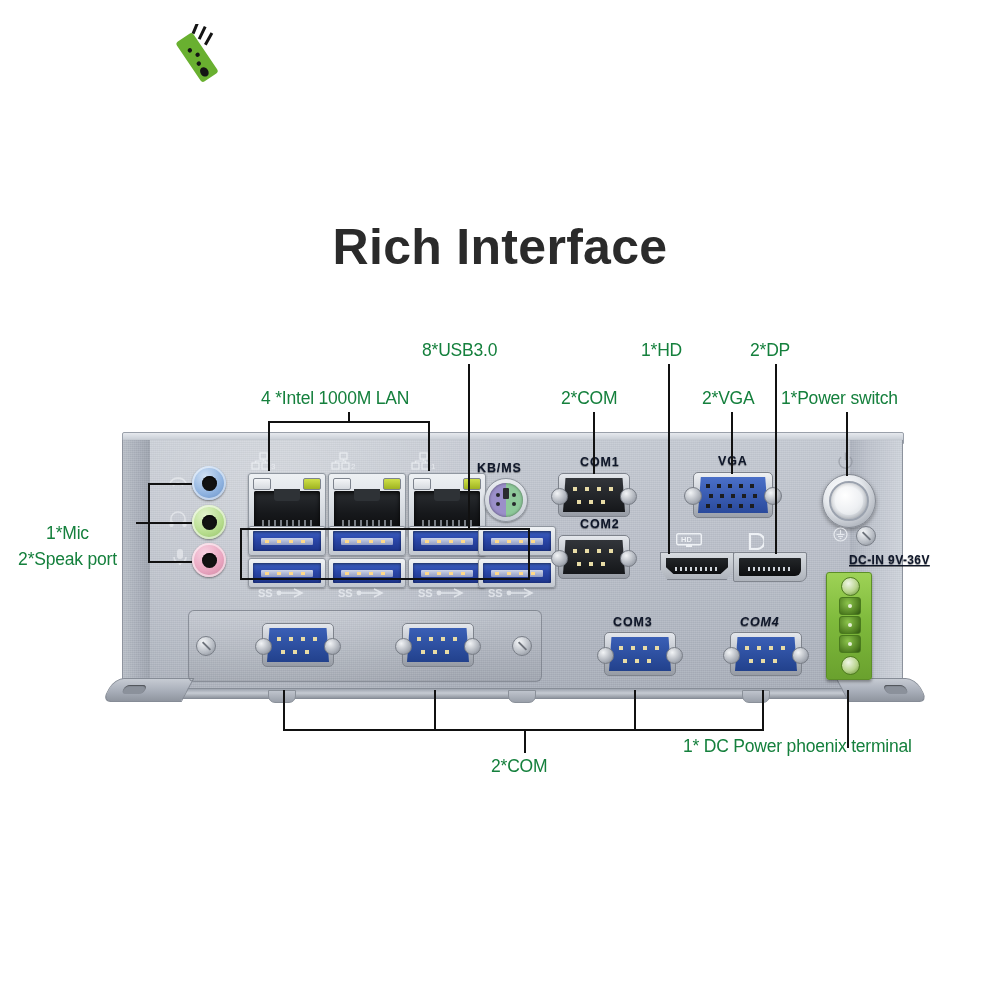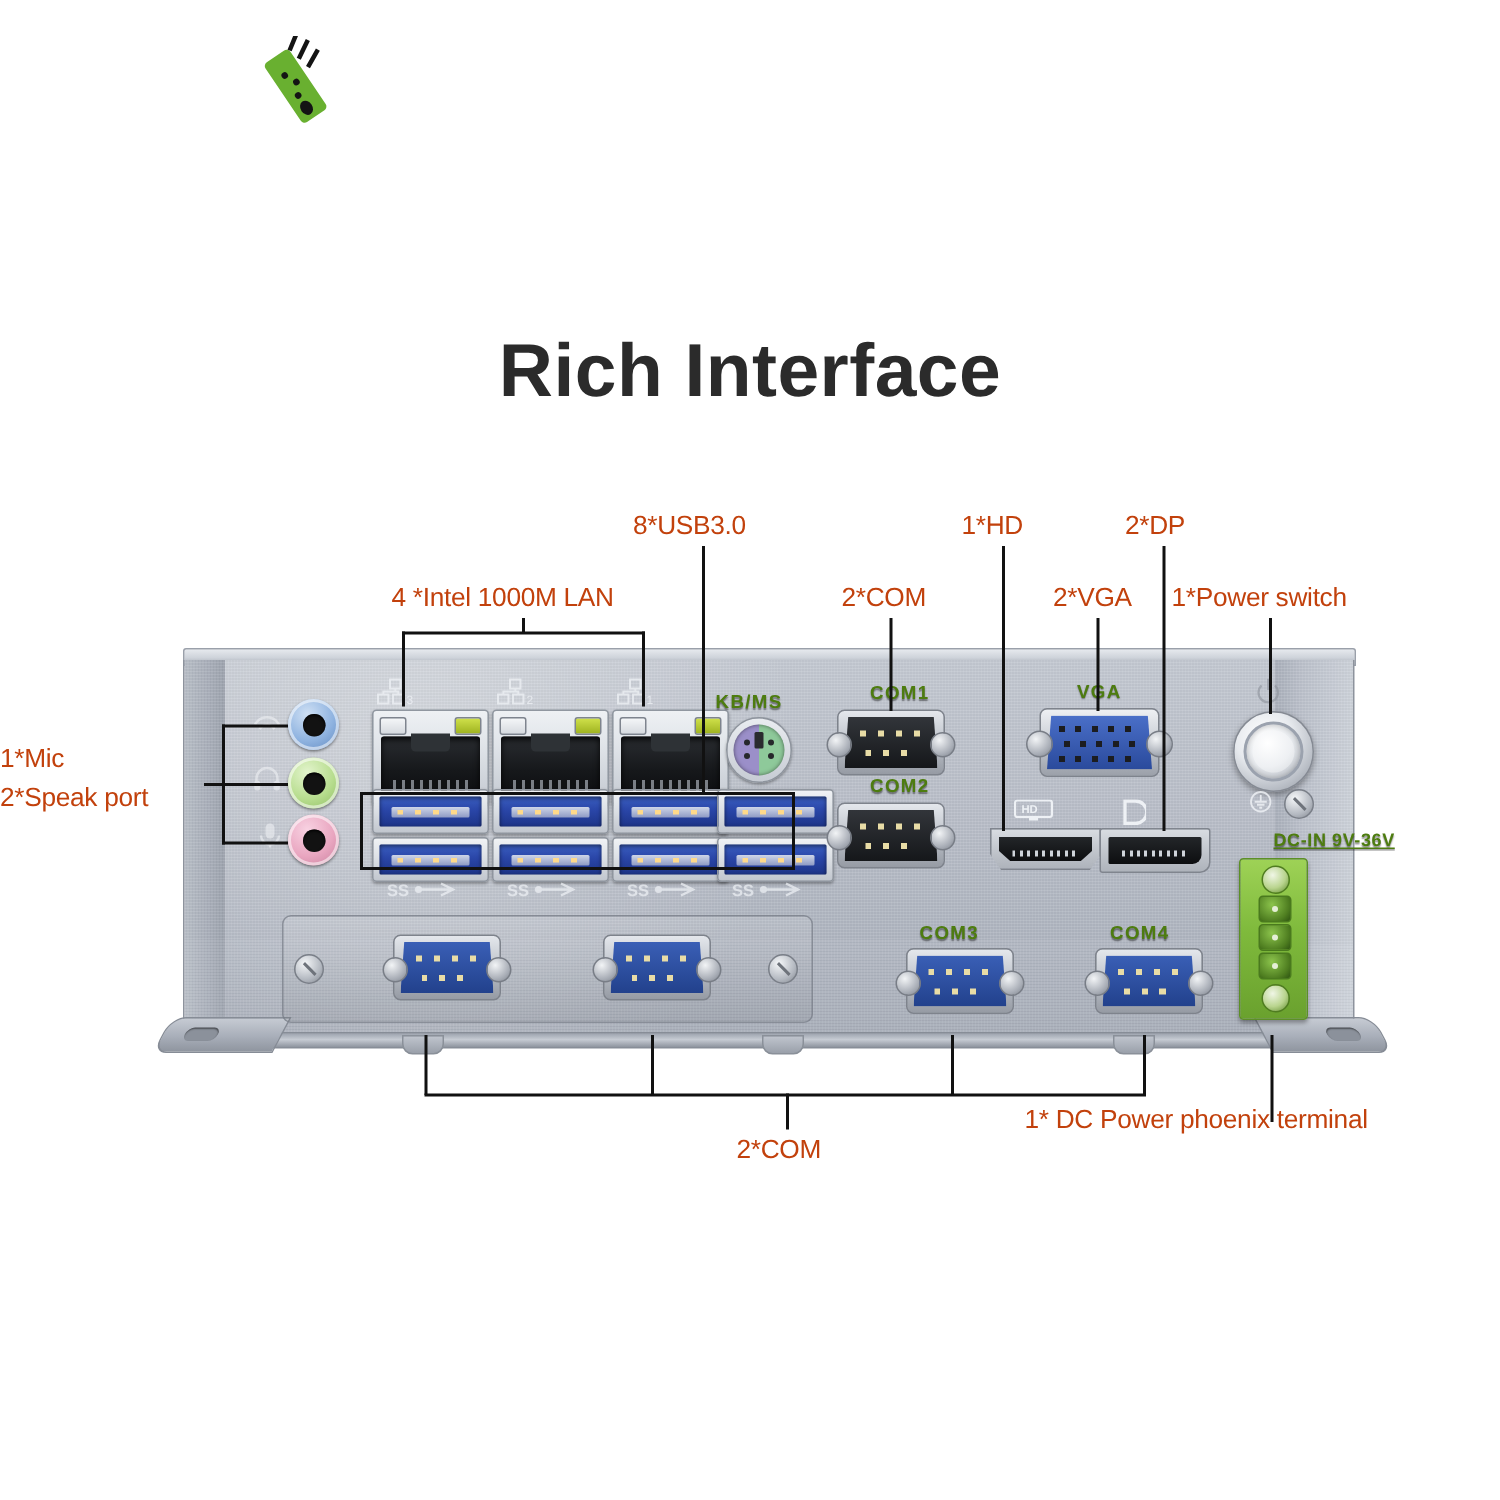--- a/index.html
+++ b/index.html
@@ -11,22 +11,22 @@
   #logo .word{position:absolute;left:0;top:0;font-family:"Liberation Serif","DejaVu Serif",serif;
     font-size:138px;font-weight:700;color:#69b030;letter-spacing:-2px;line-height:1;
     text-shadow:4px 4px 0 #141414;}
   #logo .leaf{position:absolute;left:152px;top:10px;width:58px;height:62px;}
 
   
   #title{position:absolute;left:0;top:218px;width:1000px;text-align:center;
     font-size:50px;font-weight:600;color:#2b2b2b;letter-spacing:.3px;}
 
   
-  .ann{position:absolute;font-size:17.5px;color:#c2410c;white-space:nowrap;letter-spacing:-.2px;}
-  .ann.r{text-align:left;}
+  .ann{position:absolute;font-size:17.5px;color:#15803d;white-space:nowrap;letter-spacing:-.2px;}
+  .ann.r{text-align:center;margin-top:28px;}
 
   
   .vline{position:absolute;width:2px;background:#111;}
   .hline{position:absolute;height:2px;background:#111;}
 
   
   #device{position:absolute;left:0;top:0;width:1000px;height:1000px;}
   .topcap{position:absolute;left:122px;top:432px;width:780px;height:10px;
     background:linear-gradient(180deg,#e6e9ee 0%,#ced3da 55%,#a9aeb8 100%);
     border:1px solid #9aa0aa;border-radius:2px 2px 0 0;}
@@ -170,21 +170,21 @@
   .phoenix .term i{position:absolute;left:50%;top:50%;width:4px;height:4px;margin:-2px 0 0 -2px;
     border-radius:50%;background:#e5efd6;}
 
   .panel{position:absolute;border:1px solid rgba(120,126,136,.75);border-radius:6px;
     background:linear-gradient(180deg,rgba(255,255,255,.12),rgba(0,0,0,.05));}
   .pscrew{position:absolute;width:18px;height:18px;border-radius:50%;
     background:radial-gradient(circle at 35% 30%,#f5f7f9,#b3b8c0 62%,#82878f);border:1px solid #7a7f88;}
   .pscrew:after{content:"";position:absolute;left:50%;top:50%;width:11px;height:2px;margin:-1px 0 0 -5.5px;
     background:#6e737b;box-shadow:0 0 0 0 #000;transform:rotate(45deg);}
 
-  .silk{position:absolute;color:#4d7c0f;font-size:12.5px;font-weight:700;letter-spacing:.9px;
+  .silk{position:absolute;color:#0f172a;font-size:12.5px;font-weight:700;letter-spacing:.9px;
     text-shadow:0 1px 1px rgba(0,0,0,.45);white-space:nowrap;}
   .lanicon{position:absolute;width:30px;height:18px;opacity:.78;}
   .hdicon{position:absolute;width:26px;height:15px;}
   .dpicon{position:absolute;width:16px;height:17px;}
   .gndicon{position:absolute;width:17px;height:15px;opacity:.85;}
   .pwricon{position:absolute;width:15px;height:17px;opacity:.6;}
 </style>
 </head>
 <body>
 
@@ -490,21 +490,21 @@
   <div class="silk" style="left:613px;top:615px;">COM3</div>
   <div class="db9 blue" style="left:598px;top:632px;">
     <span class="shell"></span>
       <span class="body">
         <span class="row a"></span>
         <span class="row b"></span>
       </span>
     <span class="screw l"></span>
       <span class="screw r"></span>
   </div>
-  <div class="silk" style="left:740px;top:615px;">COM4</div>
+  <div class="silk" style="left:740px;top:615px;font-style:italic;">COM4</div>
   <div class="db9 blue" style="left:724px;top:632px;">
     <span class="shell"></span>
       <span class="body">
         <span class="row a"></span>
         <span class="row b"></span>
       </span>
     <span class="screw l"></span>
       <span class="screw r"></span>
   </div>
 </div>

